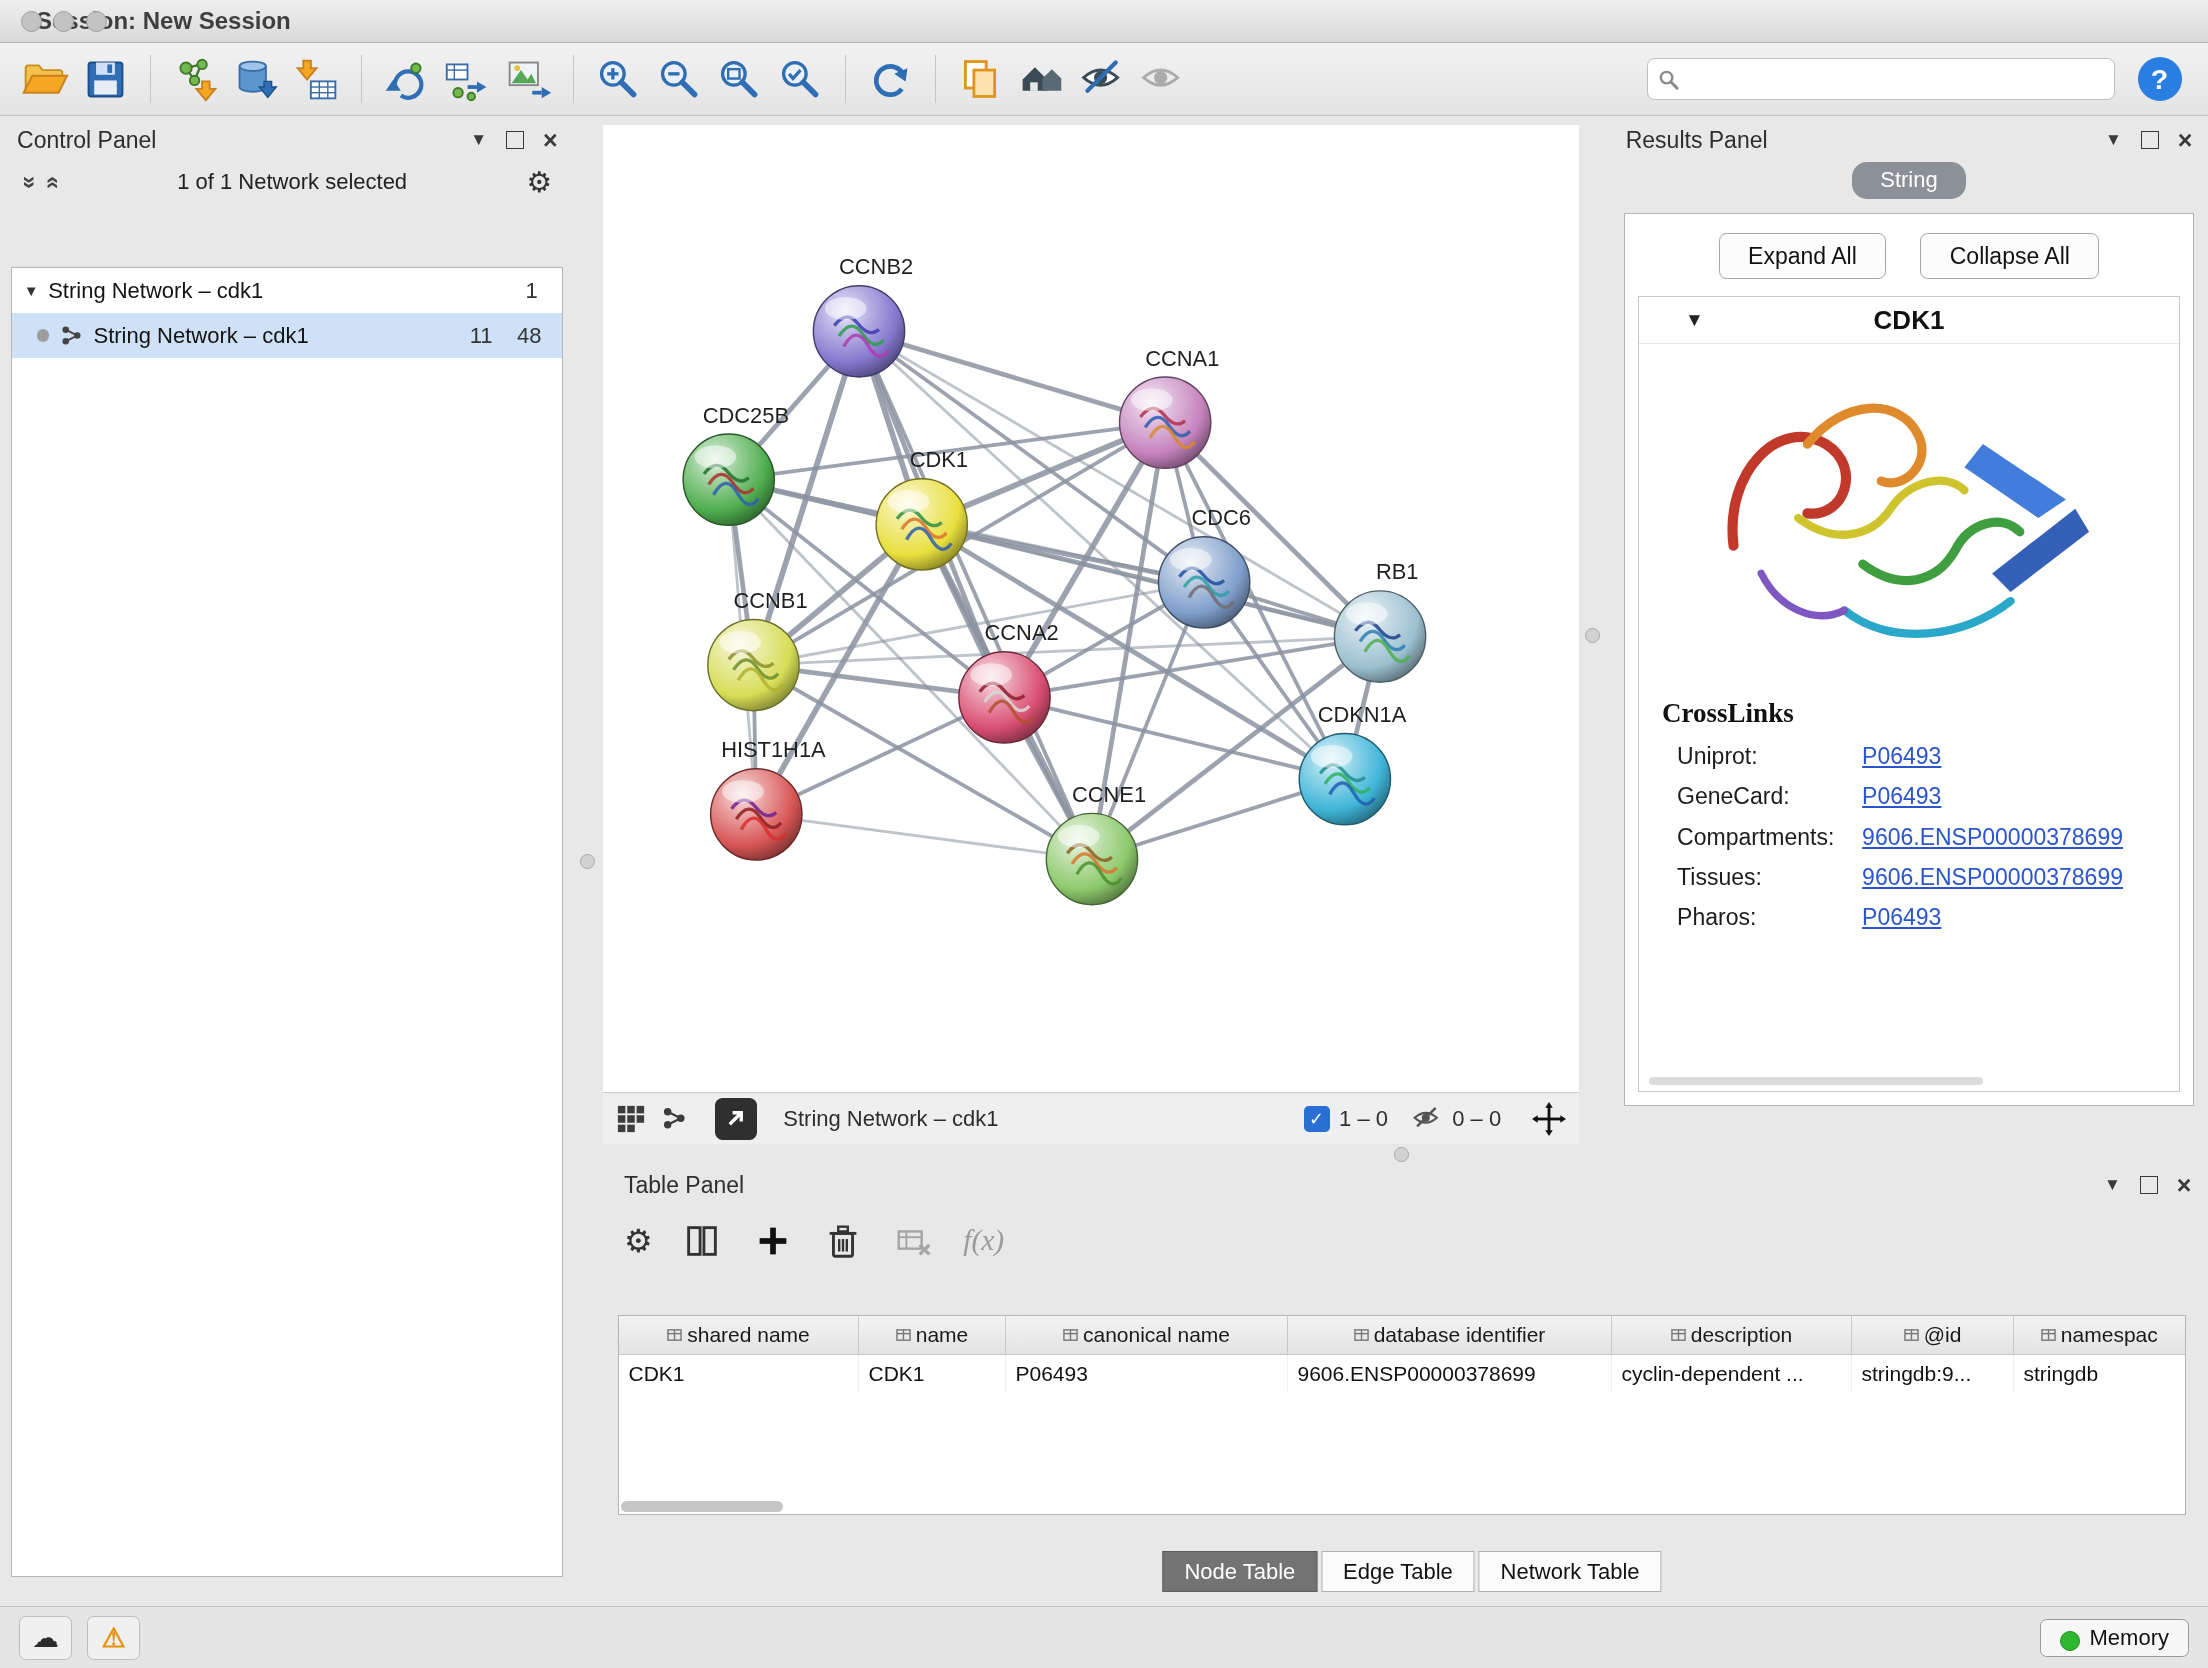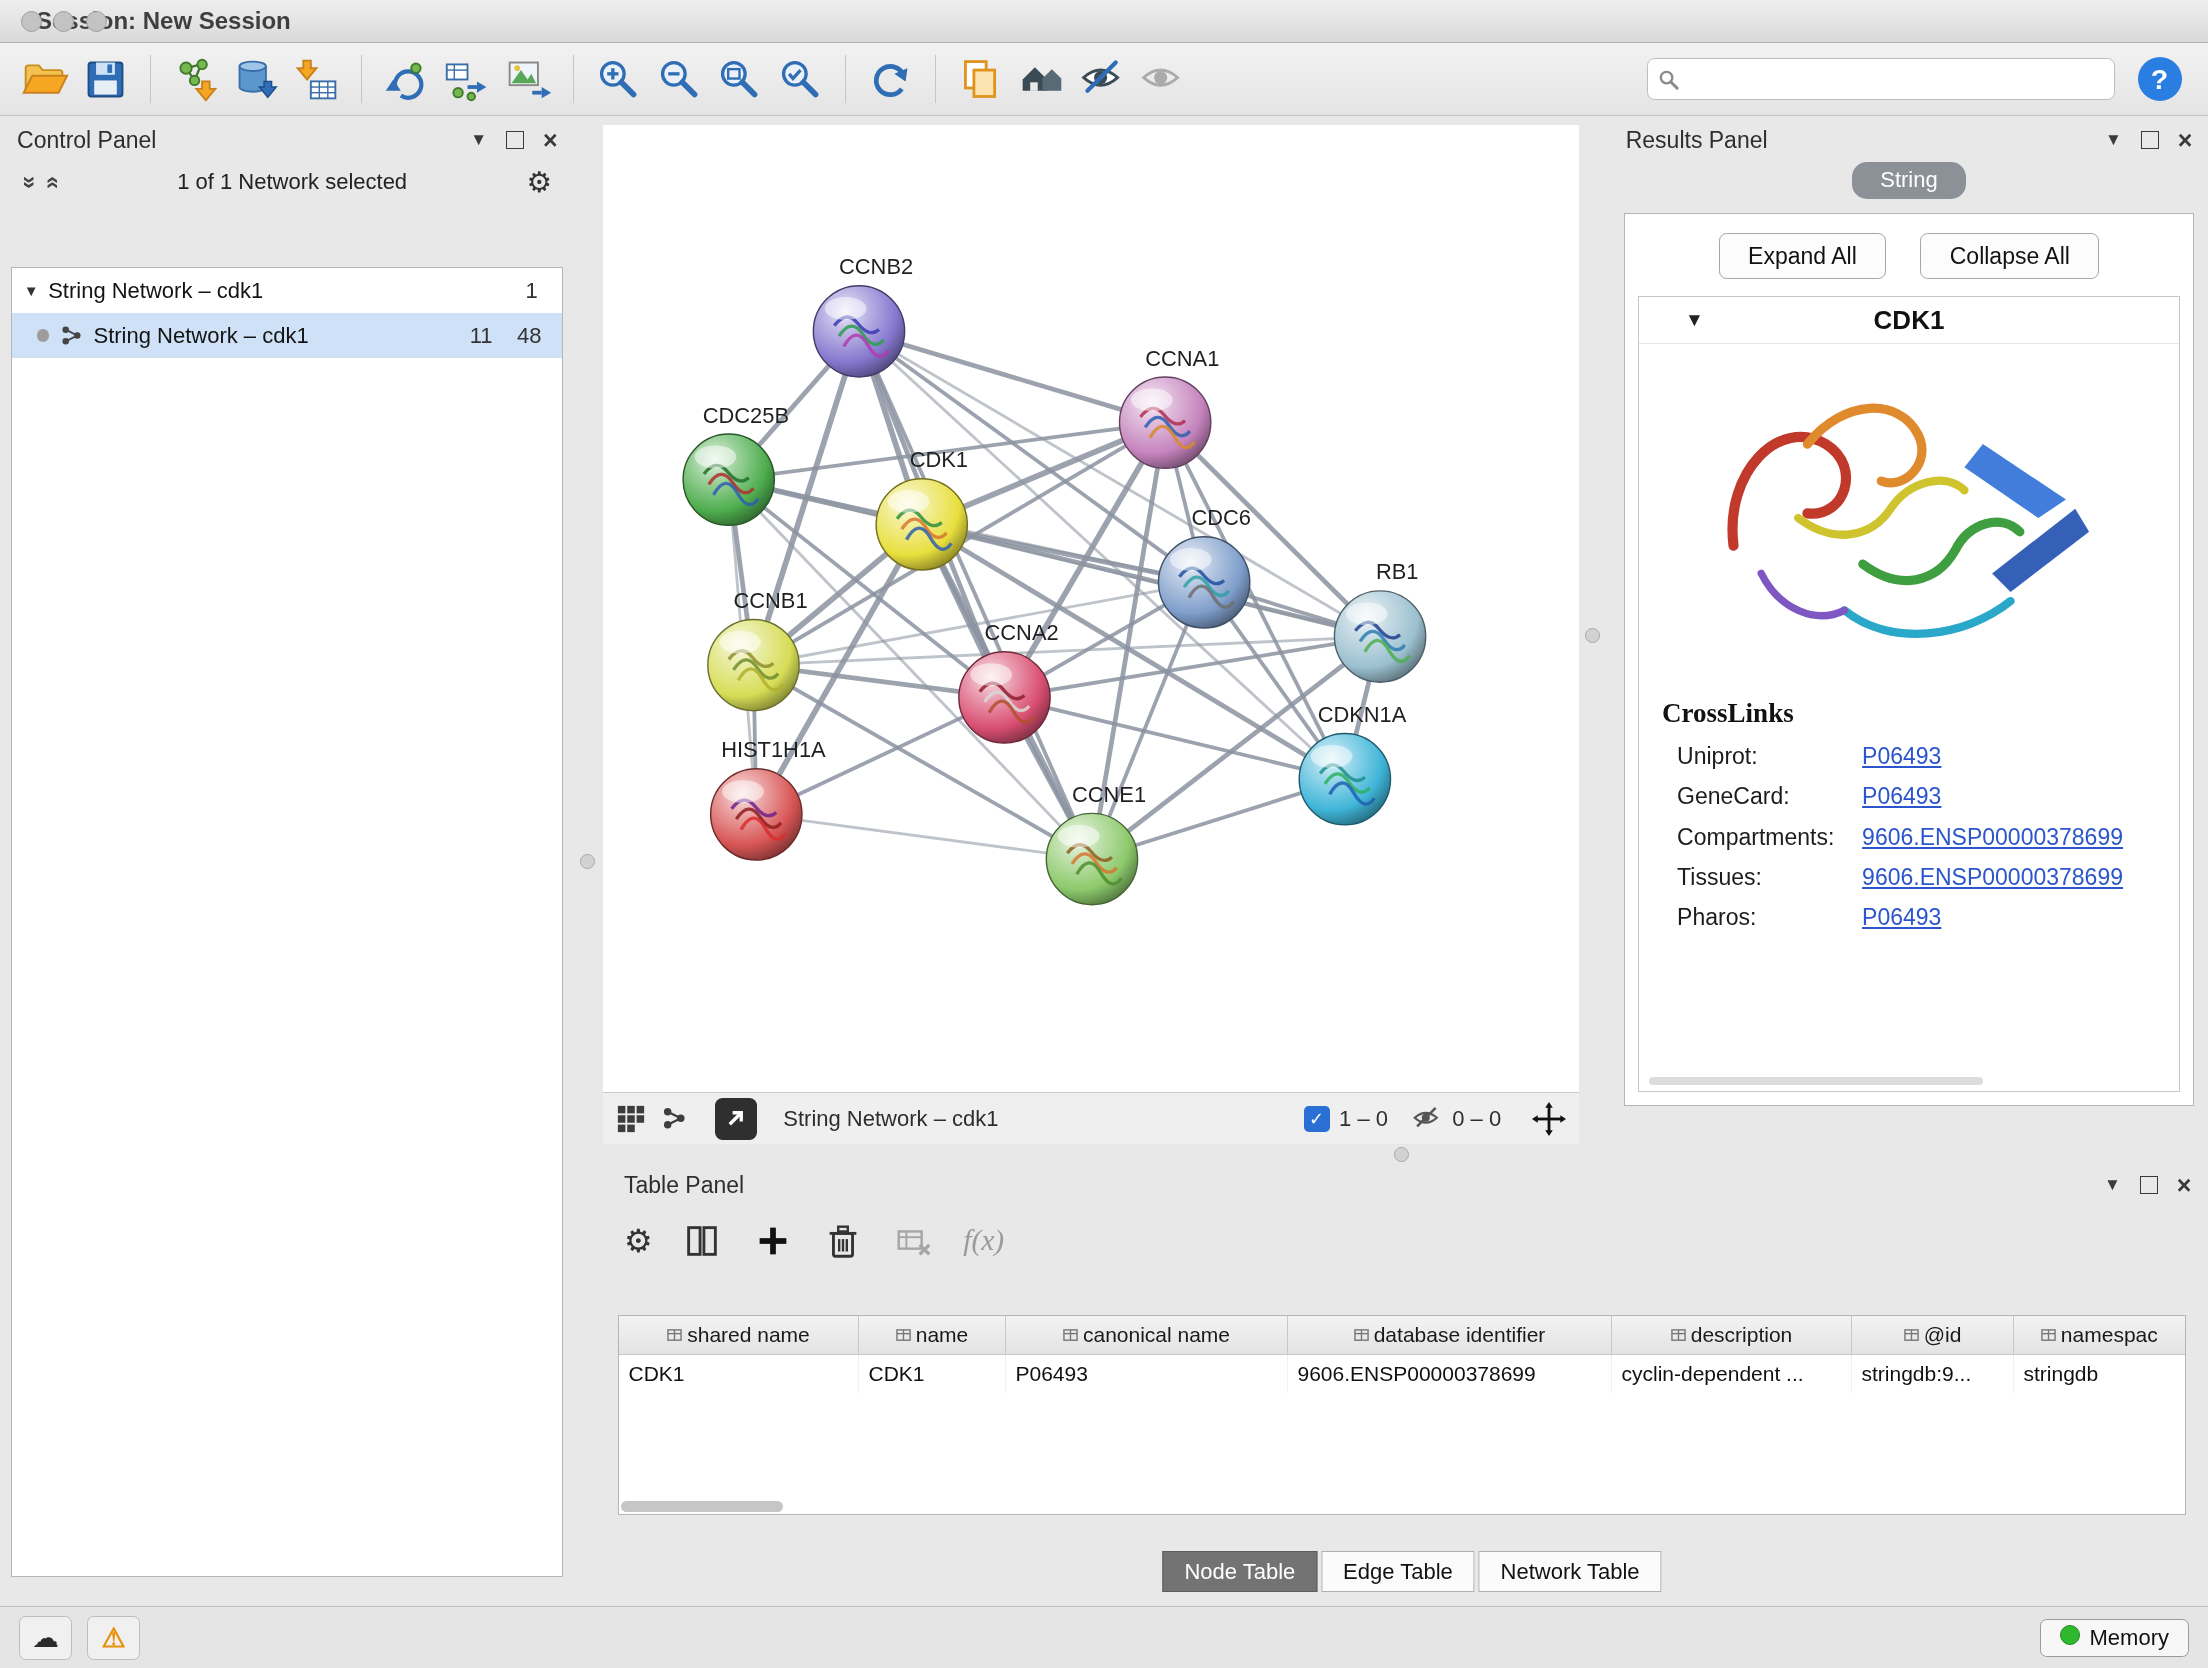--- a/index.html
+++ b/index.html
@@ -87,21 +87,21 @@
     border-right:1px solid #f0f0f0;box-sizing:border-box;overflow:hidden;white-space:nowrap;}
   .tp-scroll{position:absolute;left:1.9px;bottom:1.9px;width:162px;height:11.4px;background:#c6c6c6;border-radius:5.7px;}
   .tp-tabs{position:absolute;left:50%;transform:translateX(-50%);bottom:7.6px;display:flex;gap:3.8px;margin-left:12px;}
   .tp-tab{font-size:22px;padding:6.7px 21px;border:1px solid #b0b0b0;background:#fbfbfb;color:#111;}
   .tp-tab.active{background:#737373;color:#fff;border-color:#5d5d5d;}
   
   .status-bar{position:absolute;left:0;bottom:0;width:100%;height:62px;box-sizing:border-box;
     background:#e5e5e5;border-top:1px solid #c0c0c0;display:flex;align-items:center;padding:0 19px;gap:15px;}
   .sb-btn{width:51px;height:42px;border:1px solid #bdbdbd;border-radius:6.7px;background:#f0f0f0;
     display:flex;align-items:center;justify-content:center;font-size:27px;}
-  .memory-btn{margin-left:auto;display:flex;align-items:flex-start;gap:9.5px;border:1px solid #9a9a9a;
+  .memory-btn{margin-left:auto;display:flex;align-items:flex-end;gap:9.5px;border:1px solid #9a9a9a;
     border-radius:6.7px;background:#f7f7f7;padding:5px 19px;font-size:22px;color:#111;}
   .mem-dot{width:18px;height:18px;border-radius:50%;background:#2eb82e;border:1px solid #1f8a1f;}
   .split-dot{position:absolute;width:13.3px;height:13.3px;border-radius:50%;background:#d2d2d2;border:1px solid #a8a8a8;}
 </style>
 </head>
 <body>
 
 <div class="titlebar">
   <span class="traffic" style="left:21px"></span>
   <span class="traffic" style="left:53px"></span>

